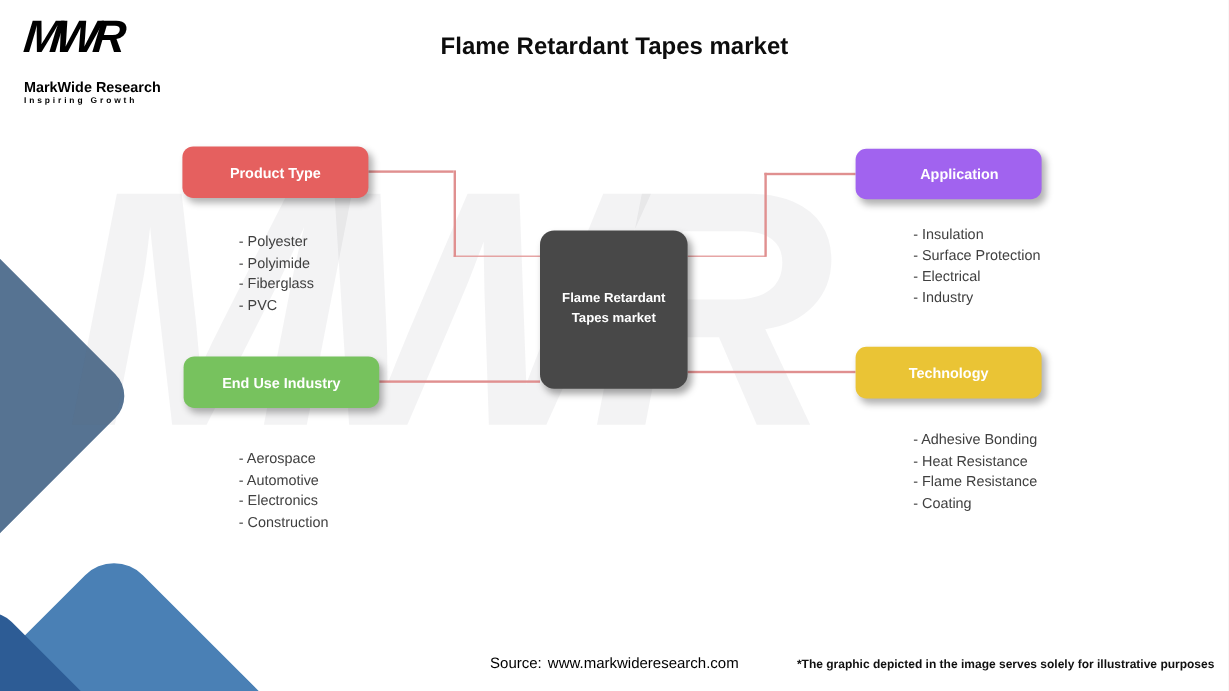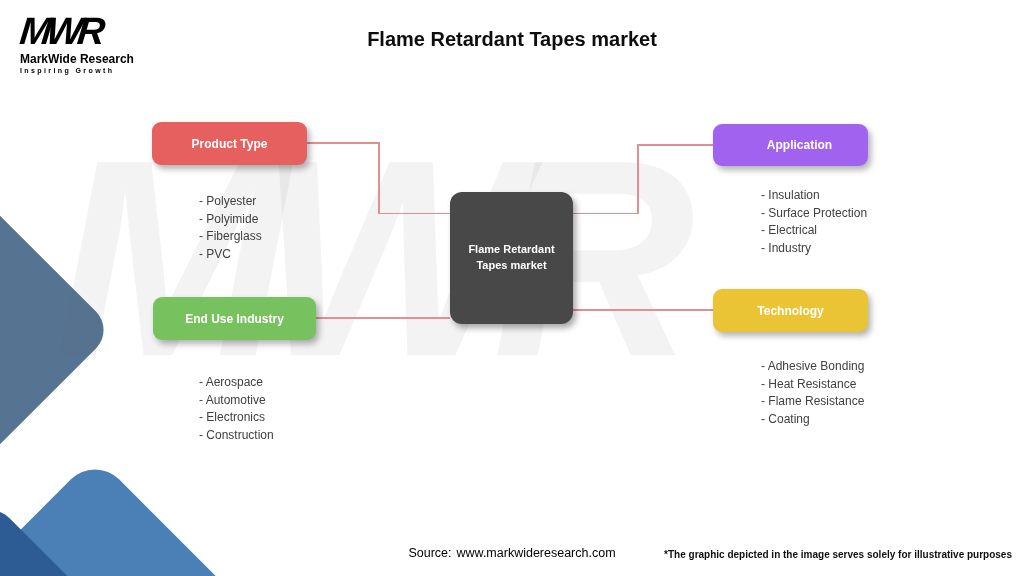--- a/index.html
+++ b/index.html
@@ -27,21 +27,21 @@
     color: rgba(105,105,115,0.08);
     z-index: 2; user-select: none; white-space: nowrap;
   }
 
   
   .logo { position: absolute; left: 20px; top: 12px; z-index: 5; color: #000; }
   .logo-mwr {
     font-size: 38px; font-weight: 900; font-style: italic;
     letter-spacing: -5px; line-height: 1; transform: skewX(-6deg);
   }
-  .logo-name { font-size: 12px; font-weight: 700; margin-top: 2px; }
+  .logo-name { font-size: 12px; font-weight: 700; margin-top: 16px; }
   .logo-tagline { font-size: 7px; font-weight: 700; letter-spacing: 2.4px; margin-top: 1px; }
 
   .title {
     position: absolute; left: 0; right: 0; top: 28px; margin: 0;
     text-align: center; font-size: 20px; font-weight: 700; color: #0d0d0d; z-index: 5;
   }
 
   
   .line { position: absolute; z-index: 3; }
   .line-a1 { left: 307px; top: 142px; width: 71px;  height: 1.5px; }

